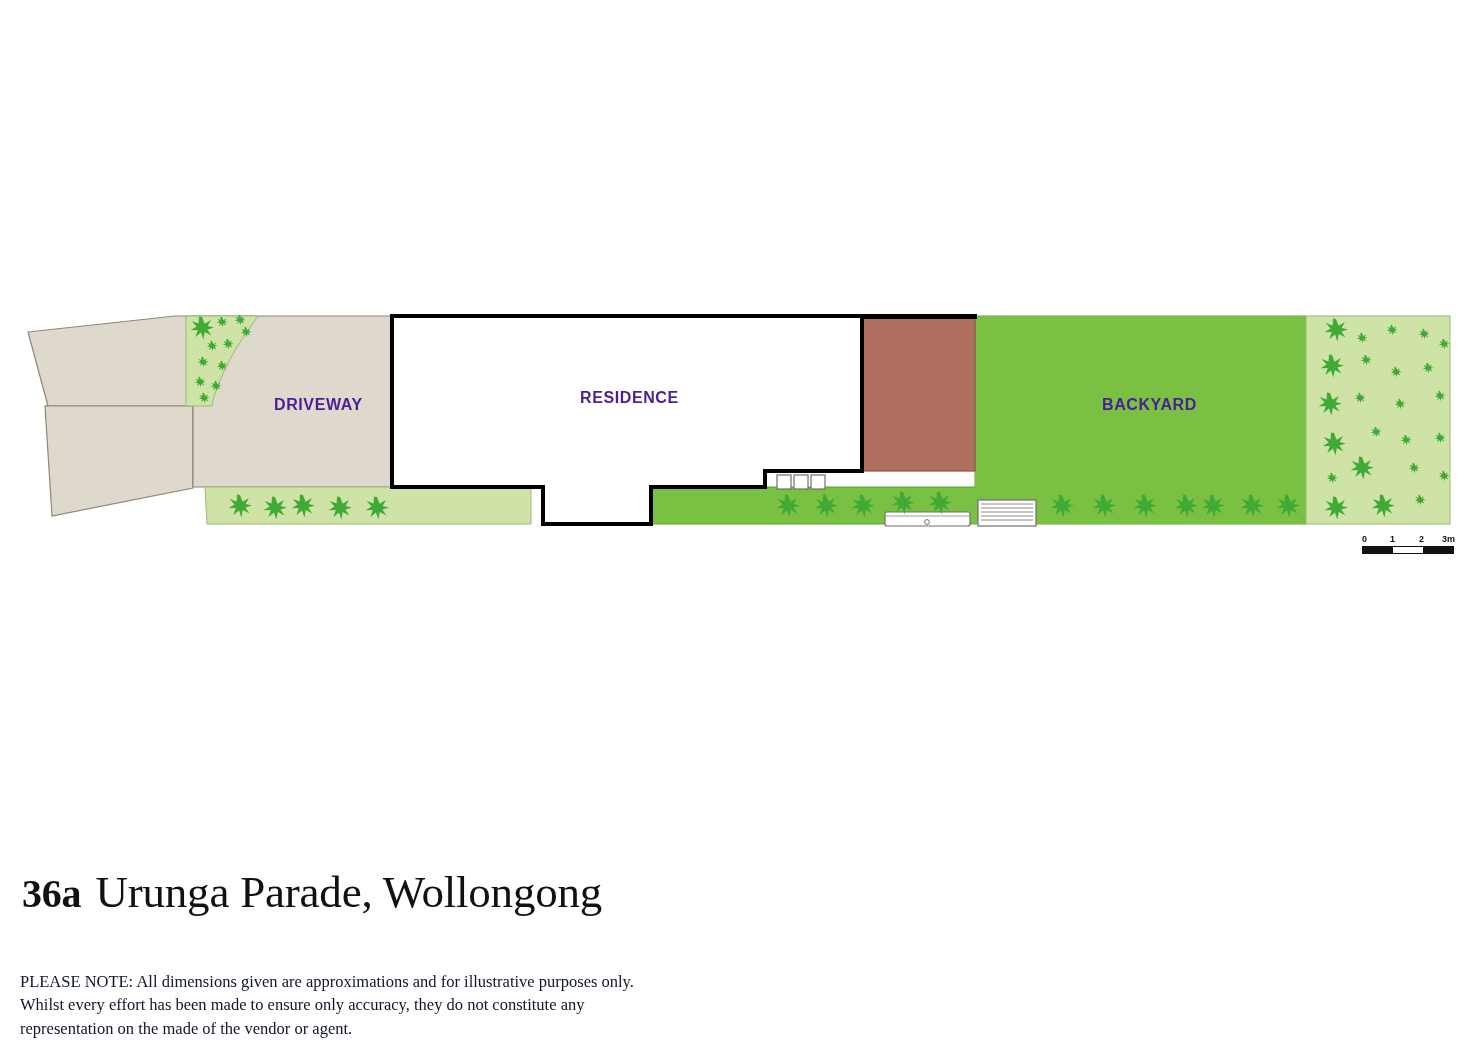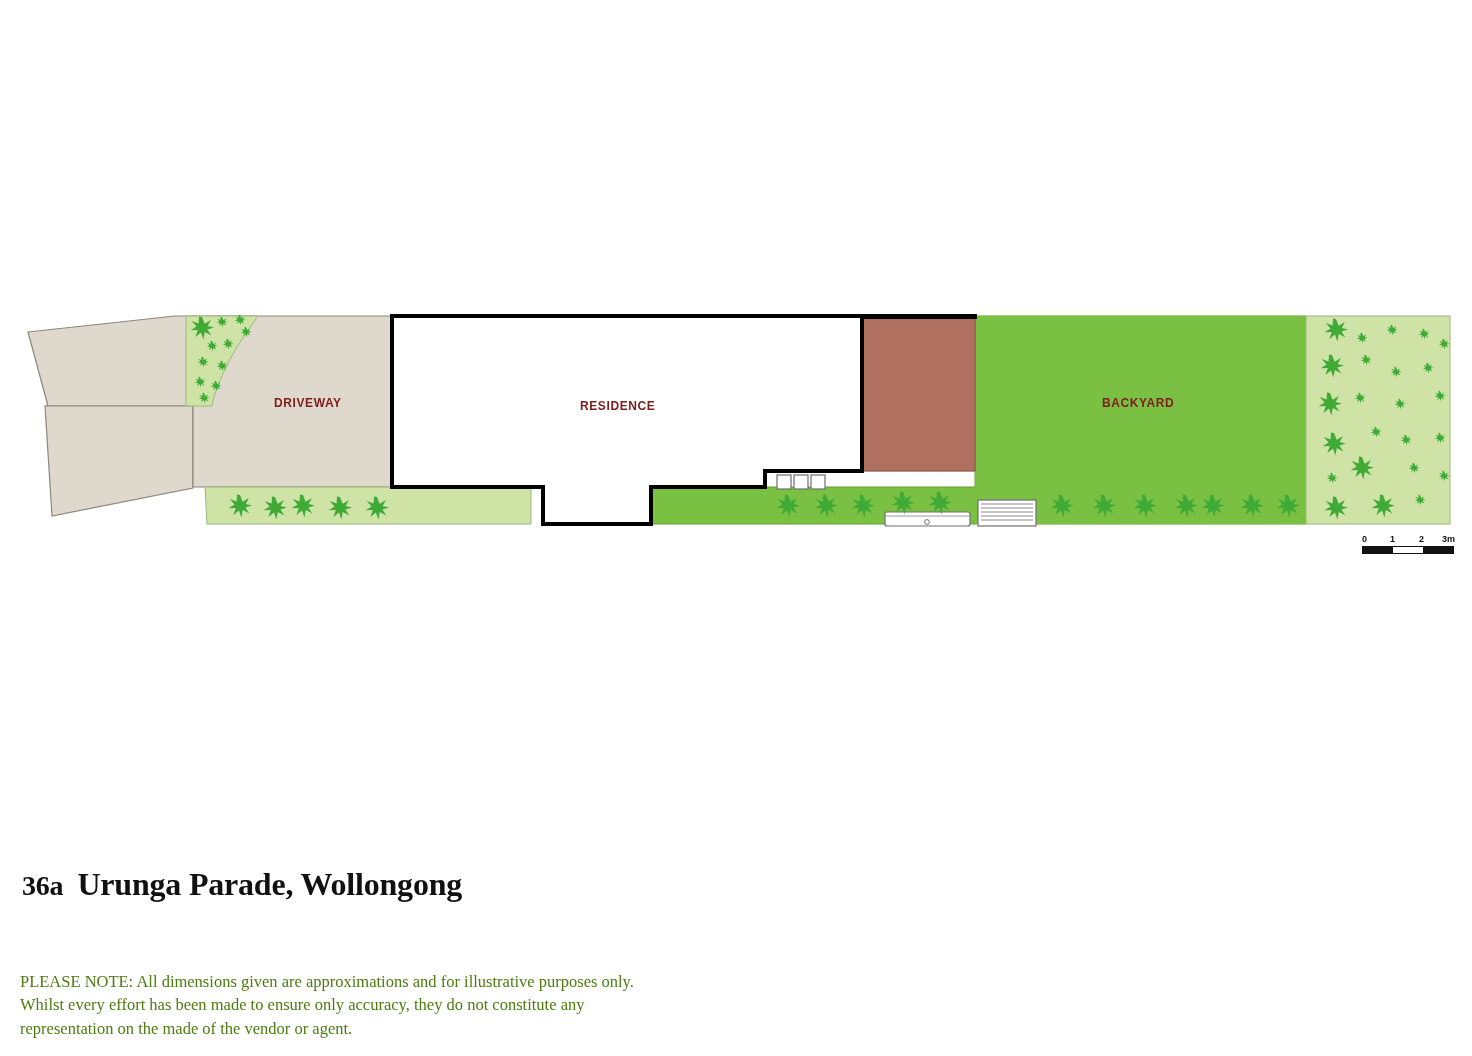--- a/index.html
+++ b/index.html
@@ -25,27 +25,27 @@
     position: absolute;
     left: 0;
     top: 0;
     width: 1472px;
     height: 620px;
   }
   .zone-label {
     position: absolute;
     font-family: "Liberation Sans", sans-serif;
     font-weight: bold;
-    font-size: 12px;
+    font-size: 16px;
     letter-spacing: 0.6px;
-    color: #7f1d1d;
+    color: #4c1d95;
     white-space: nowrap;
   }
   #label-driveway { left: 274px; top: 396px; }
-  #label-residence { left: 580px; top: 389px; margin-top: 10px; }
+  #label-residence { left: 580px; top: 389px; }
   #label-backyard { left: 1086px; top: 396px; margin-left: 16px; }
 
   .scale-bar-wrap {
     position: absolute;
     left: 1362px;
     top: 534px;
     width: 92px;
   }
   .scale-ticks {
     position: relative;
@@ -79,38 +79,38 @@
     top: 866px;
     font-family: "Liberation Serif", serif;
   }
   #title-line {
     display: flex;
     align-items: baseline;
     gap: 14px;
     color: #111111;
   }
   #title-number {
-    font-size: 28px;
+    font-size: 40px;
     font-weight: bold;
     letter-spacing: -0.2px;
   }
   #title-street {
-    font-size: 32px;
-    font-weight: bold;
+    font-size: 45px;
+    font-weight: normal;
     letter-spacing: -0.2px;
   }
   #disclaimer {
     position: absolute;
     left: 20px;
     top: 970px;
     width: 760px;
     font-family: "Liberation Serif", serif;
     font-size: 16.5px;
     line-height: 1.42;
-    color: #4d7c0f;
+    color: #0f172a;
   }
   #disclaimer div { white-space: pre; }
 </style>
 </head>
 <body>
 
 <div id="plan-stage">
 
   <div class="svg-wrap">
     <svg width="1472" height="620" viewBox="0 0 1472 620" xmlns="http://www.w3.org/2000/svg">

